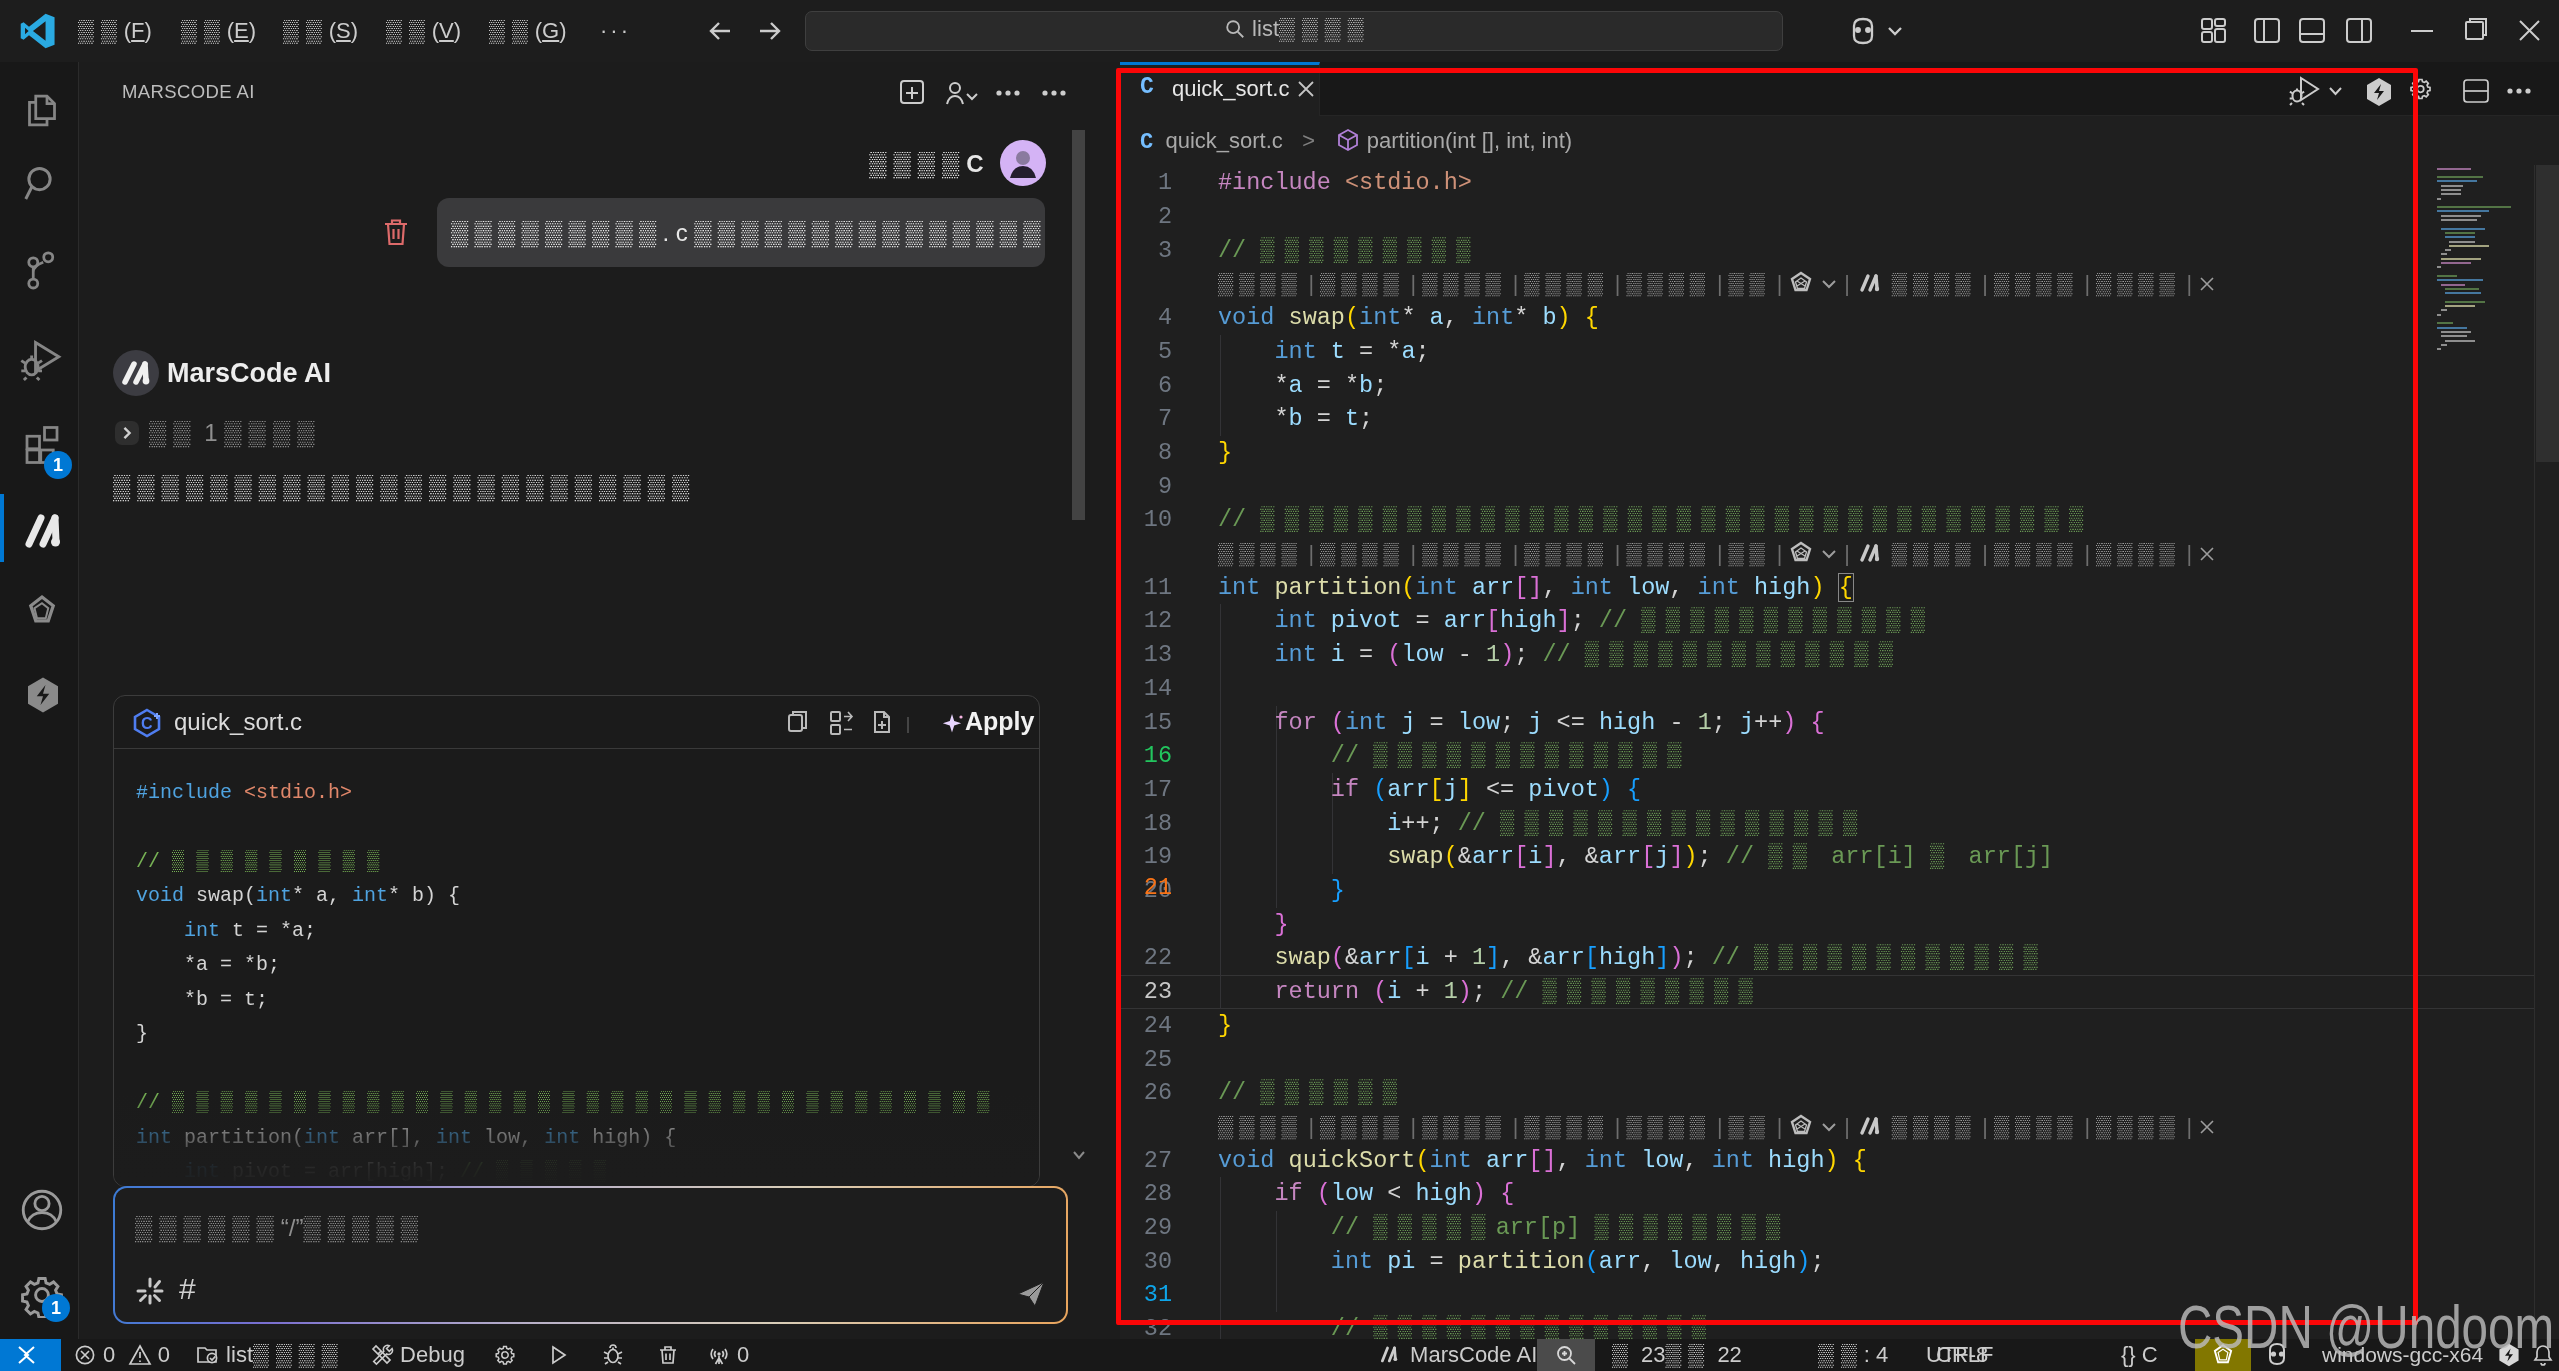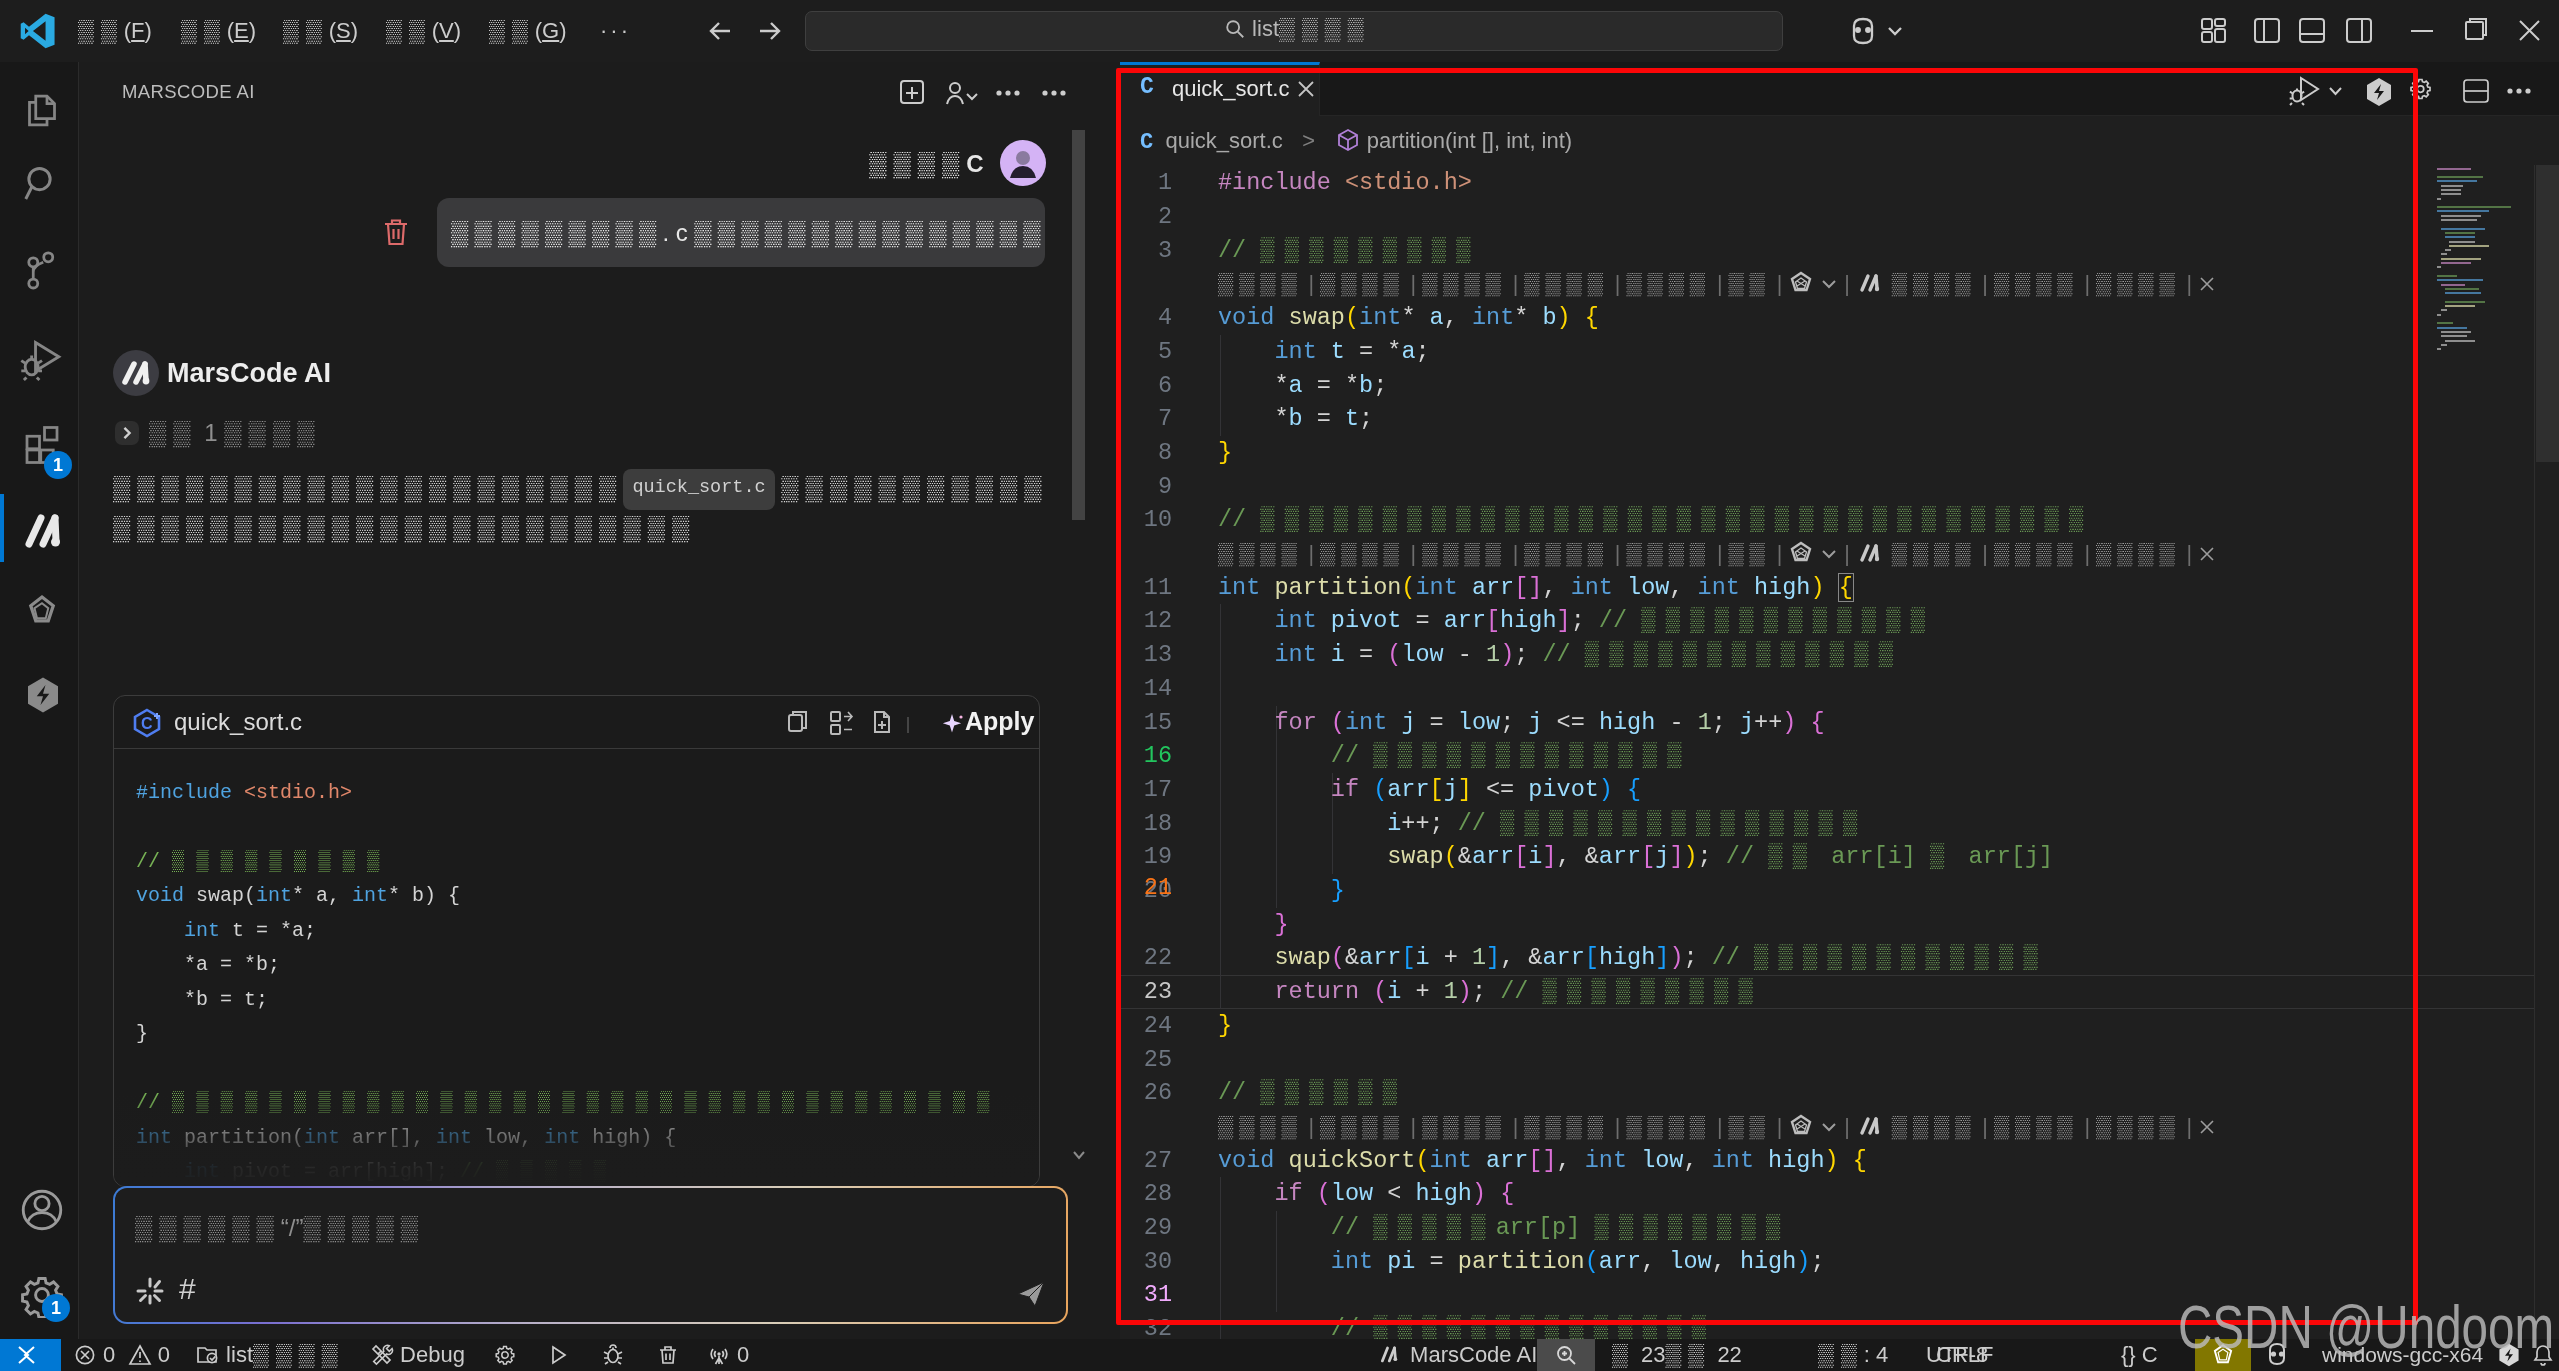--- a/index.html
+++ b/index.html
@@ -192,21 +192,20 @@
         </g>
 <circle cx="33" cy="31" r="3.4" fill="#f0f0f0"></circle>
       </svg></div>
 <div class="abs" style="left:88px;top:296px;color:#ededed;font-size:27px;font-weight:bold">MarsCode AI</div>
 <div class="abs" style="left:36px;top:359px;width:24px;height:24px;border-radius:7px;background:#2e2e2e">
 <svg width="24" height="24" viewBox="0 0 28 28">
         <path d="M11 8 l6 6 l-6 6" stroke="#d0d0d0" stroke-width="2.8" fill="none"></path>
       </svg></div>
 <div class="abs" style="left:70px;top:357px;color:#8f8f8f;font-size:24px"><span class="zh">▒▒</span> 1 <span class="zh">▒▒▒▒</span></div>
 <div class="abs" style="left:34px;top:407px;color:#d6d6d6;font-size:24px;line-height:36.5px;white-space:nowrap">
-<div><span class="zh">▒▒▒▒▒▒▒▒▒▒▒▒▒▒▒▒▒▒▒▒▒</span><span class="chip">quick_sort.c</span> <span class="zh">▒▒▒▒▒▒▒▒▒▒▒</span></div>
       <div><span class="zh">▒▒▒▒▒▒▒▒▒▒▒▒▒▒▒▒▒▒▒▒▒▒▒▒</span></div>
     </div>
 <div class="abs" style="left:34px;top:633px;width:927px;height:492px;background:#1b1b1b;
 border:1px solid #3c3c3c;border-radius:12px;overflow:hidden">
 <div class="abs" style="left:0;top:0;width:100%;height:53px;border-bottom:1px solid #3a3a3a">
 <svg class="abs" style="left:17px;top:11px" width="32" height="32" viewBox="0 0 32 32">
 <path d="M16 3 L28 10 V22 L16 29 L4 22 V10 Z" fill="none" stroke="#4f7df0" stroke-width="2.6"></path>
 <text x="10" y="22" fill="#4f7df0" font-size="16" font-weight="bold" font-family="Liberation Sans">C</text>
 <path d="M26 6 v6 M23 9 h6" stroke="#7aa2ff" stroke-width="2"></path>
         </svg>
@@ -417,21 +416,21 @@
           <path d="M3 3 L15 15 M15 3 L3 15" stroke="#9d9d9d" stroke-width="1.6" fill="none"></path>
         </svg></span></div>
 <div class="ln" style="top:1081.6px;color:#6e7681;line-height:34px">27</div>
 <div class="row code" style="top:1081.6px"><span class="kw">void</span> <span class="fn">quickSort</span><span class="b1">(</span><span class="kw">int</span> <span class="vr">arr</span><span class="b2">[]</span><span class="w">,</span> <span class="kw">int</span> <span class="vr">low</span><span class="w">,</span> <span class="kw">int</span> <span class="vr">high</span><span class="b1">)</span> <span class="b1">{</span></div>
 <div class="ln" style="top:1115.3px;color:#6e7681;line-height:34px">28</div>
 <div class="row code" style="top:1115.3px"><span>&nbsp;&nbsp;&nbsp;&nbsp;</span><span class="ctl">if</span> <span class="b2">(</span><span class="vr">low</span> <span class="w">&lt;</span> <span class="vr">high</span><span class="b2">)</span> <span class="b2">{</span></div>
 <div class="ln" style="top:1149.0px;color:#6e7681;line-height:34px">29</div>
 <div class="row code" style="top:1149.0px"><span>&nbsp;&nbsp;&nbsp;&nbsp;&nbsp;&nbsp;&nbsp;&nbsp;</span><span class="cm">// <span class="zhm">▒▒▒▒▒</span>arr[p] <span class="zhm">▒▒▒▒▒▒▒▒</span></span></div>
 <div class="ln" style="top:1182.7px;color:#6e7681;line-height:34px">30</div>
 <div class="row code" style="top:1182.7px"><span>&nbsp;&nbsp;&nbsp;&nbsp;&nbsp;&nbsp;&nbsp;&nbsp;</span><span class="kw">int</span> <span class="vr">pi</span> <span class="w">=</span> <span class="fn">partition</span><span class="b3">(</span><span class="vr">arr</span><span class="w">,</span> <span class="vr">low</span><span class="w">,</span> <span class="vr">high</span><span class="b3">)</span><span class="w">;</span></div>
-<div class="ln" style="top:1216.4px;color:#f0abfc;line-height:34px">31</div>
+<div class="ln" style="top:1216.4px;color:#0ea5e9;line-height:34px">31</div>
 <div class="ln" style="top:1250.1px;color:#6e7681;line-height:34px">32</div>
 <div class="row code" style="top:1250.1px"><span>&nbsp;&nbsp;&nbsp;&nbsp;&nbsp;&nbsp;&nbsp;&nbsp;</span><span class="cm">// <span class="zhm">▒▒▒▒▒▒▒▒▒▒▒▒▒▒</span></span></div>
 </div>
 <div class="abs" style="left:2437px;top:165px;width:100px;height:1170px">
 <div class="abs" style="left:0px;top:3px;width:34px;height:2.2px;background:#c586c0;opacity:.7"></div>
     <div class="abs" style="left:0px;top:11px;width:46px;height:2.2px;background:#6a9955;opacity:.7"></div>
     <div class="abs" style="left:0px;top:15px;width:40px;height:2.2px;background:#569cd6;opacity:.7"></div>
     <div class="abs" style="left:4px;top:20px;width:22px;height:2.2px;background:#bdbdbd;opacity:.7"></div>
     <div class="abs" style="left:4px;top:24px;width:20px;height:2.2px;background:#bdbdbd;opacity:.7"></div>
     <div class="abs" style="left:4px;top:28px;width:20px;height:2.2px;background:#bdbdbd;opacity:.7"></div>

